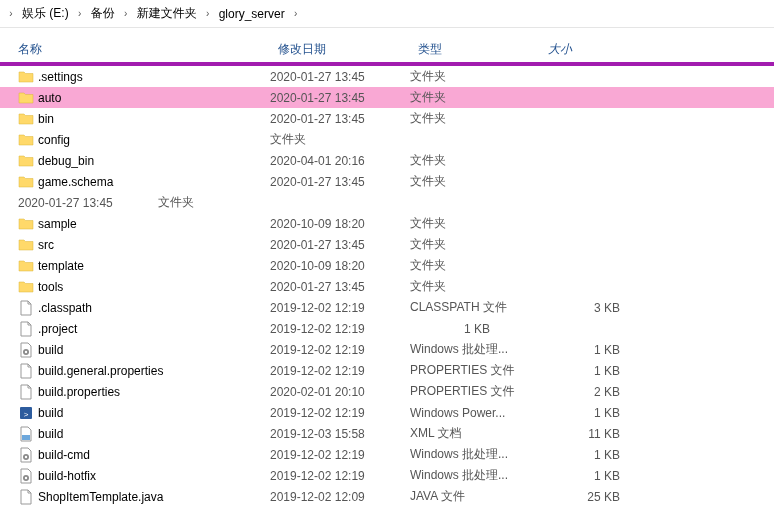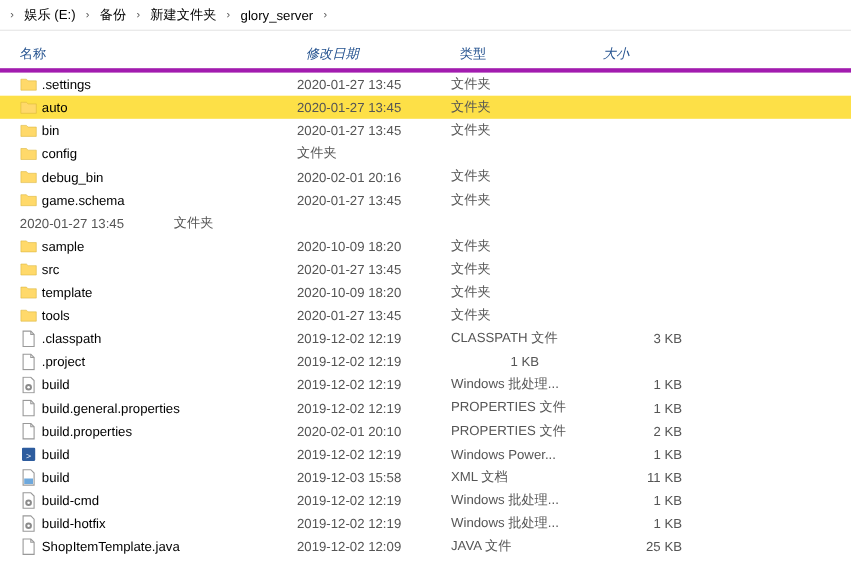--- a/index.html
+++ b/index.html
@@ -45,32 +45,32 @@
       margin-top: 8px;
     }
     .header-cell {
       padding: 0 8px;
       height: 100%;
       display: flex;
       align-items: center;
       position: relative;
     }
     .col-name { width: 270px; padding-left: 18px; }
-    .col-date { width: 140px; font-style: italic; }
+    .col-date { width: 140px; }
     .col-type { width: 130px; }
     .col-size { width: 100px; justify-content: flex-start; font-style: italic; }
     .file-list { }
     .file-row {
       display: flex;
       height: 21px;
       align-items: center;
       padding-left: 18px;
     }
     .file-row.selected {
-      background: #fde047;
+      background: #f9a8d4;
     }
     .file-name-cell {
       width: 252px;
       display: flex;
       align-items: center;
       gap: 4px;
       overflow: hidden;
       white-space: nowrap;
     }
     .file-date-cell { width: 140px; color: #555; }
@@ -163,21 +163,21 @@
     </div>
     <div class="file-row">
       <div class="file-name-cell">
         <span class="icon">
           <svg width="16" height="16" viewBox="0 0 16 16">
             <use href="#ico-folder"></use>
           </svg>
         </span>
         <span>debug_bin</span>
       </div>
-      <div class="file-date-cell">2020-02-01 20:16</div>
+      <div class="file-date-cell">2020-04-01 20:16</div>
       <div class="file-type-cell">文件夹</div>
       <div class="file-size-cell"></div>
     </div>
     <div class="file-row">
       <div class="file-name-cell">
         <span class="icon">
           <svg width="16" height="16" viewBox="0 0 16 16">
             <use href="#ico-folder"></use>
           </svg>
         </span>

